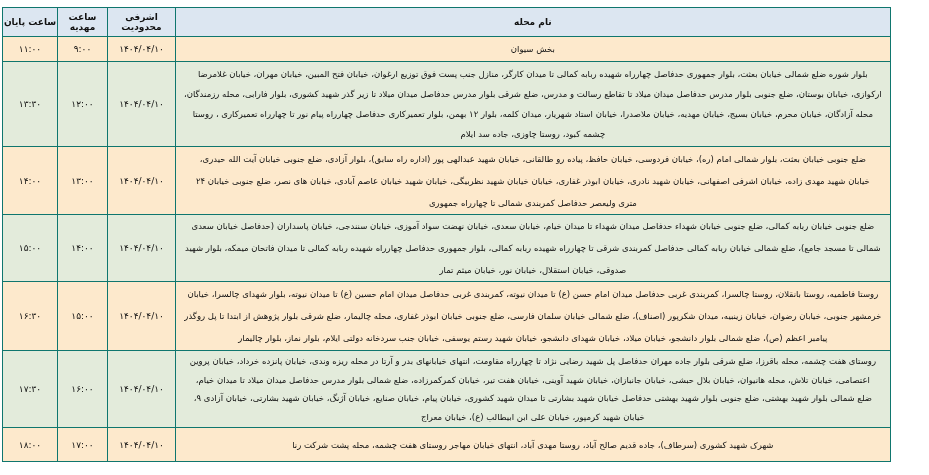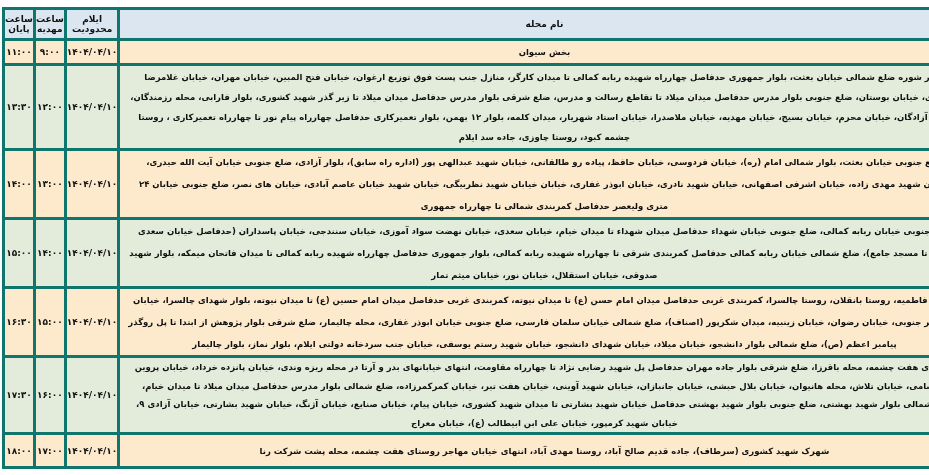--- a/index.html
+++ b/index.html
@@ -1,21 +1,21 @@
 <!DOCTYPE html>
 <html><head>
 <meta charset="utf-8">
 <style>
   html, body { margin:0; padding:0; background:#ffffff; }
   body { width:929px; height:475px; overflow:hidden; font-family:"DejaVu Sans", sans-serif; }
   .wrap { position:absolute; left:2px; top:7px; }
   table { border-collapse:collapse; direction:rtl; table-layout:fixed; }
-  td, th { border:3px solid #0f766e; text-align:center; vertical-align:middle; color:#111; padding:0;margin-left:20px; }
+  td, th { border:1px solid #0f766e; text-align:center; vertical-align:middle; color:#111; padding:0;margin-left:20px; }
   th { background:#dce6f1; font-size:9px; font-weight:bold; height:28px; }
-  td { font-size:9px; font-weight:bold; }
+  td { font-size:9px; font-weight:normal; }
   .c-name { width:704px; }
   .c-date { width:68px; }
   .c-start { width:50px; }
   .c-end { width:55px; }
   tr.y td { background:#fde9cc; }
   tr.g td { background:#e3ebdb; }
   td.name { text-align:center; line-height:22px; padding:0 8px; font-size:8.5px; }
   td.name .ln { display:block; white-space:nowrap; overflow:hidden; }
   .h-r1 { height:25px; }
   .h-r2 { height:85px; }
@@ -35,21 +35,21 @@
   <colgroup>
     <col class="c-name">
         <col class="c-date">
         <col class="c-start">
         <col class="c-end">
   </colgroup>
   <thead>
     <tr>
 
       <th>نام محله</th>
-      <th>ایلام محدودیت</th>
+      <th>اشرفی محدودیت</th>
       <th>ساعت مهدیه</th>
       <th>ساعت پایان</th>
     </tr>
   </thead>
   <tbody>
     <tr class="y h-r1">
 
       <td class="name">
         <span class="ln">بخش سیوان</span>
       </td>

